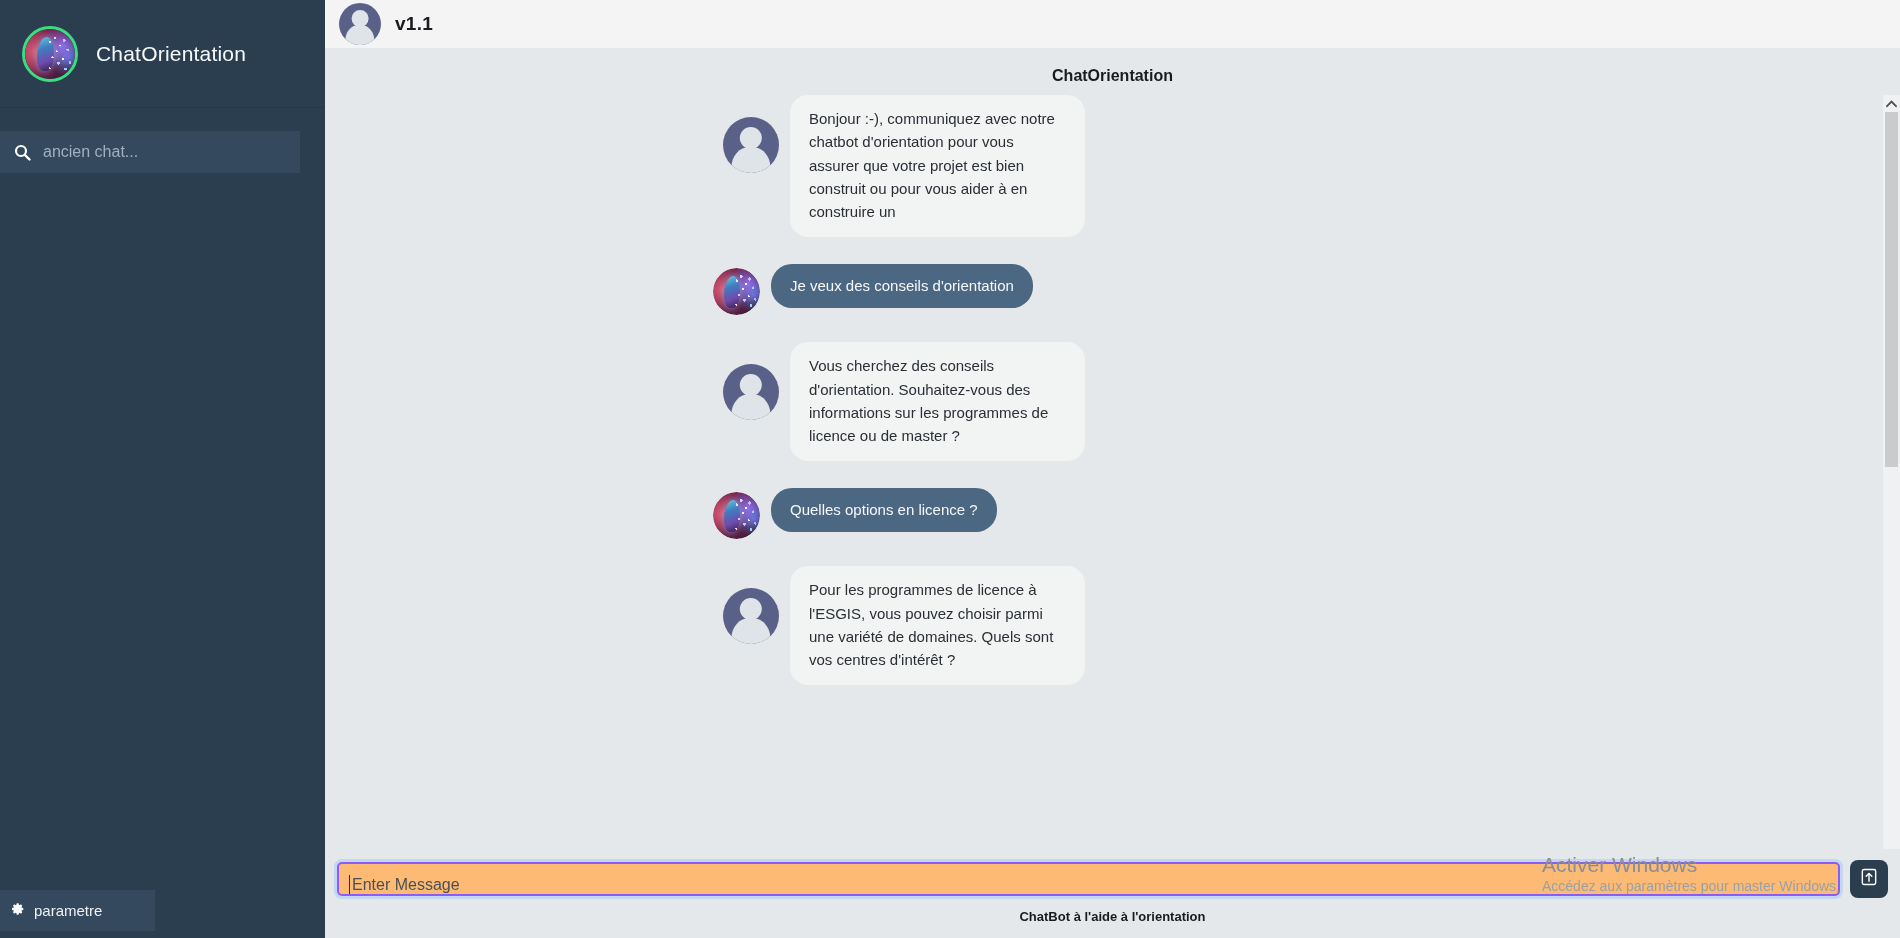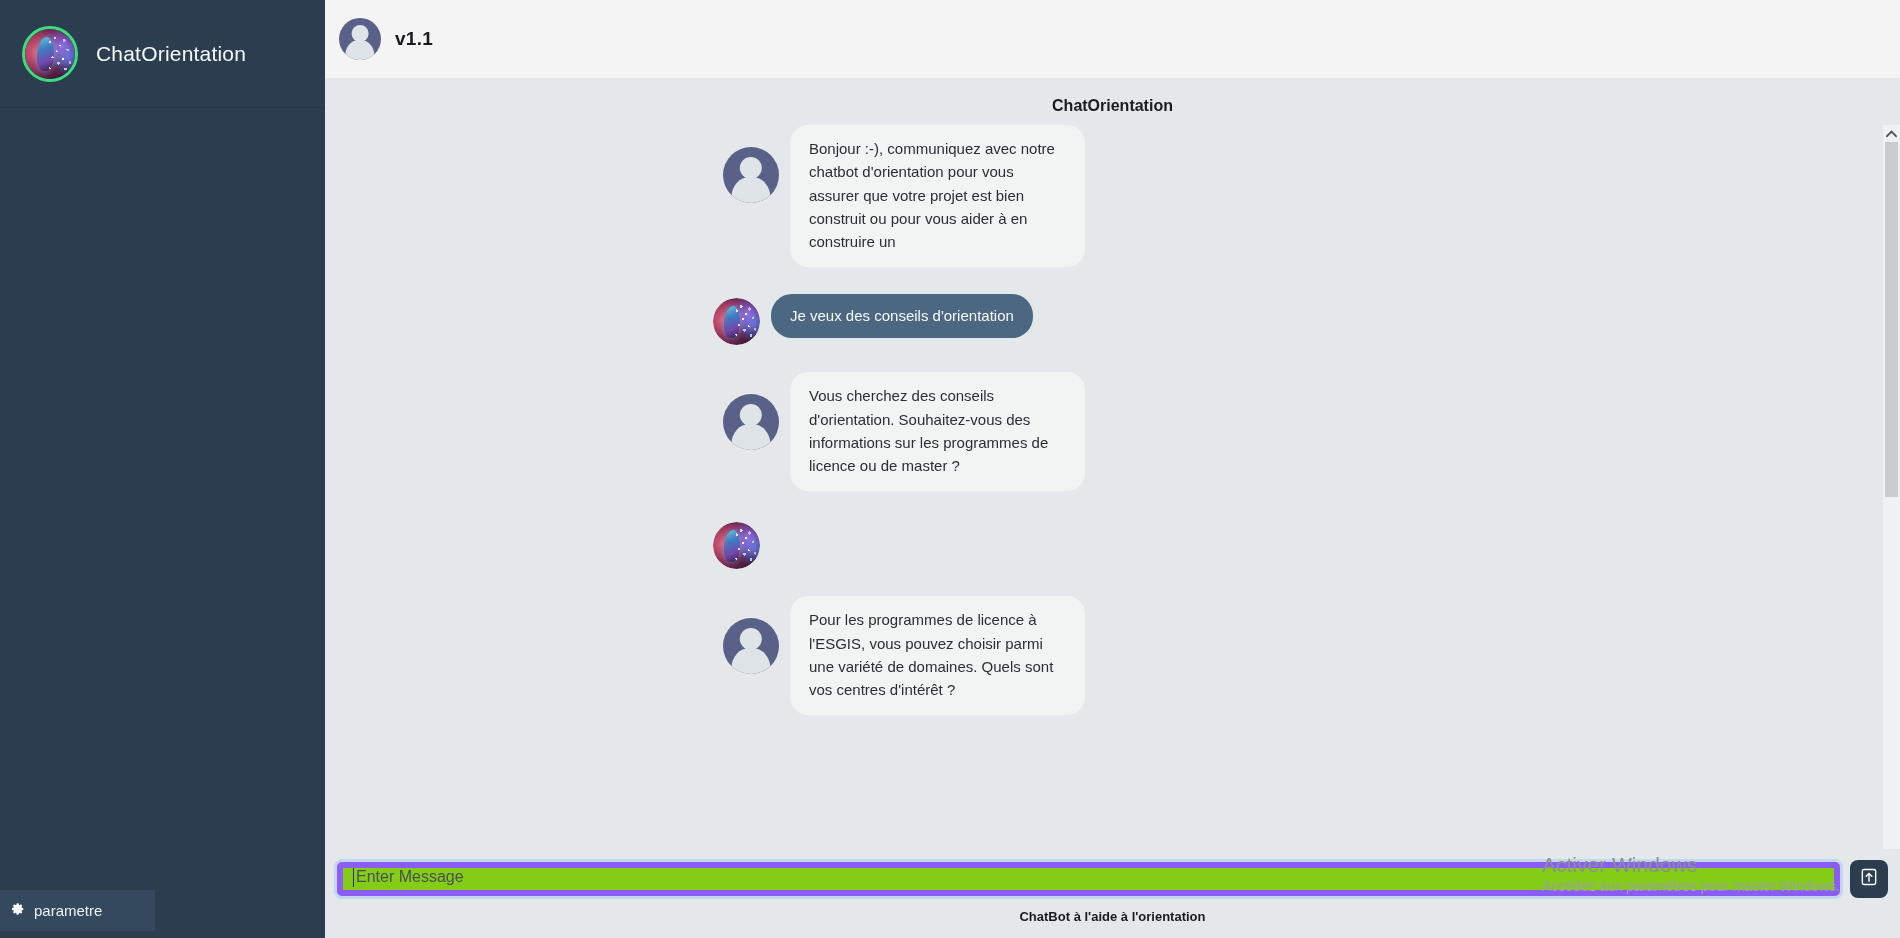--- a/index.html
+++ b/index.html
@@ -119,21 +119,21 @@
   #main {
     flex: 1 1 auto;
     height: 938px;
     position: relative;
     display: flex;
     flex-direction: column;
     background: #e4e8ea;
     overflow: hidden;
   }
   .topbar {
-    height: 78px;
+    height: 48px;
     background: #f4f4f5;
     display: flex;
     align-items: center;
     padding-left: 14px;
     gap: 14px;
     flex: 0 0 auto;
   }
   .avatar {
     width: 42px; height: 42px;
     border-radius: 50%;
@@ -242,26 +242,26 @@
     display: flex;
     align-items: center;
     gap: 10px;
     padding: 0 12px 0 12px;
     position: relative;
     z-index: 5;
   }
   .input-wrap {
     flex: 1 1 auto;
     height: 34px;
-    background: #84cc16;
-    border: 6px solid #8b5cf6;
+    background: #fdba74;
+    border: 2px solid #8b5cf6;
     border-radius: 5px;
     box-shadow: 0 0 0 3px #c3d6f2;
     display: flex;
-    align-items: flex-start;
+    align-items: flex-end;
     padding: 0 10px;
     position: relative;
   }
   .caret {
     width: 1px; height: 19px;
     background: #2a2f36;
     margin-right: 2px;
   }
   .input-wrap .ph {
     font-size: 16px;
@@ -304,20 +304,29 @@
 
   <div id="sidebar">
 
     <div class="brand">
       <div class="brand-avatar">
         <div class="ai-face"></div>
       </div>
       <div class="brand-name">ChatOrientation</div>
     </div>
 
+    <div class="search-row">
+      <span class="search-icon">
+        <svg width="17" height="17" viewBox="0 0 17 17">
+          <circle cx="7" cy="7" r="5" fill="none" stroke="#ffffff" stroke-width="2.2"></circle>
+          <line x1="10.8" y1="10.8" x2="15.5" y2="15.5" stroke="#ffffff" stroke-width="2.4" stroke-linecap="round"></line>
+        </svg>
+      </span>
+      <span class="search-placeholder">ancien chat...</span>
+    </div>
 
     <div class="sidebar-spacer"></div>
 
     <div class="settings-row">
       <span>
         <svg width="14" height="14" viewBox="0 0 24 24" fill="#ffffff">
           <path d="M12 8.2a3.8 3.8 0 100 7.6 3.8 3.8 0 000-7.6zm0 6a2.2 2.2 0 110-4.4 2.2 2.2 0 010 4.4z"></path>
           <path d="M21 13.6v-3.2l-2.5-.5-.6-1.5 1.4-2.1-2.3-2.3-2.1 1.4-1.5-.6L13 2.3H9.8l-.5 2.5-1.5.6L5.7 4l-2.3 2.3 1.4 2.1-.6 1.5-2.5.5v3.2l2.5.5.6 1.5-1.4 2.1 2.3 2.3 2.1-1.4 1.5.6.5 2.5H13l.5-2.5 1.5-.6 2.1 1.4 2.3-2.3-1.4-2.1.6-1.5 2.4-.5z"></path>
         </svg>
       </span>
@@ -363,20 +372,21 @@
             </div>
           </div>
           <div class="bubble">Vous cherchez des conseils d'orientation. Souhaitez-vous des informations sur les programmes de licence ou de master ?</div>
         </div>
         <div class="msg user">
           <div class="avatar-wrap">
             <div style="width:47px;height:47px;border-radius:50%;overflow:hidden;position:relative">
               <div class="ai-face"></div>
             </div>
           </div>
+          <div class="bubble">Quelles options en licence ?</div>
         </div>
         <div class="msg bot">
           <div class="avatar-wrap">
             <div class="avatar big">
               <div class="head"></div>
               <div class="body"></div>
             </div>
           </div>
           <div class="bubble">Pour les programmes de licence à l'ESGIS, vous pouvez choisir parmi une variété de domaines. Quels sont vos centres d'intérêt ?</div>
         </div>

